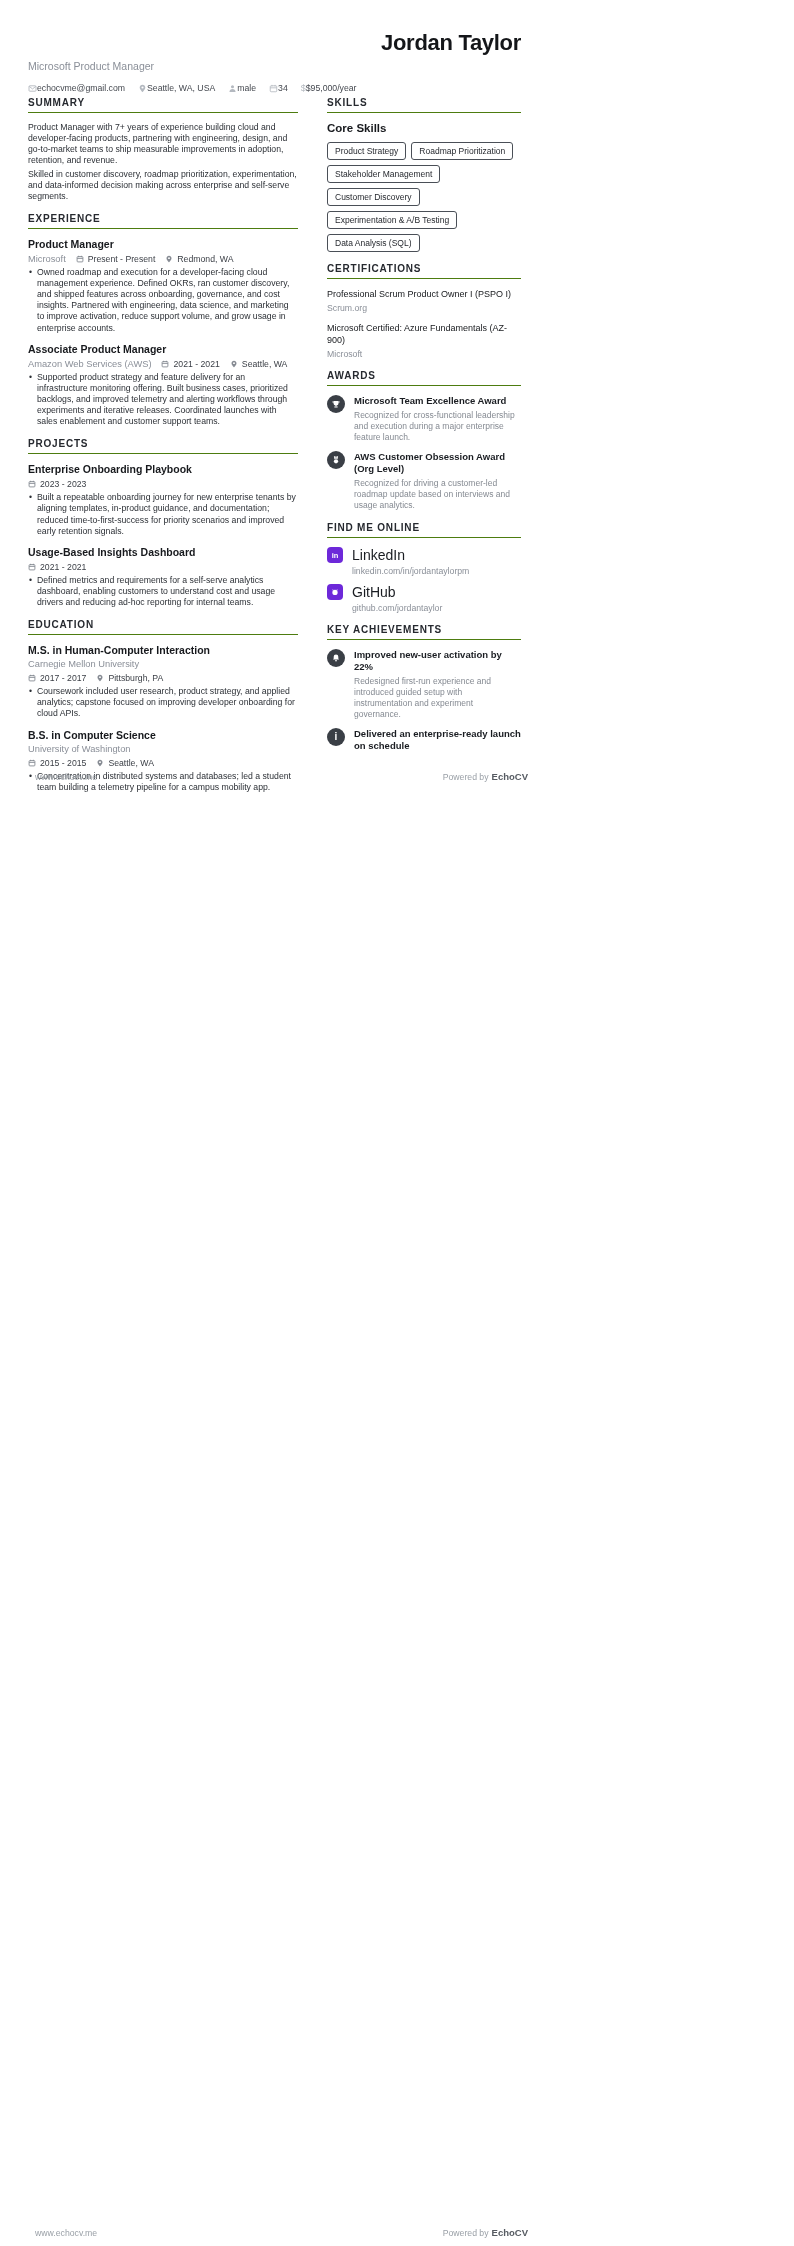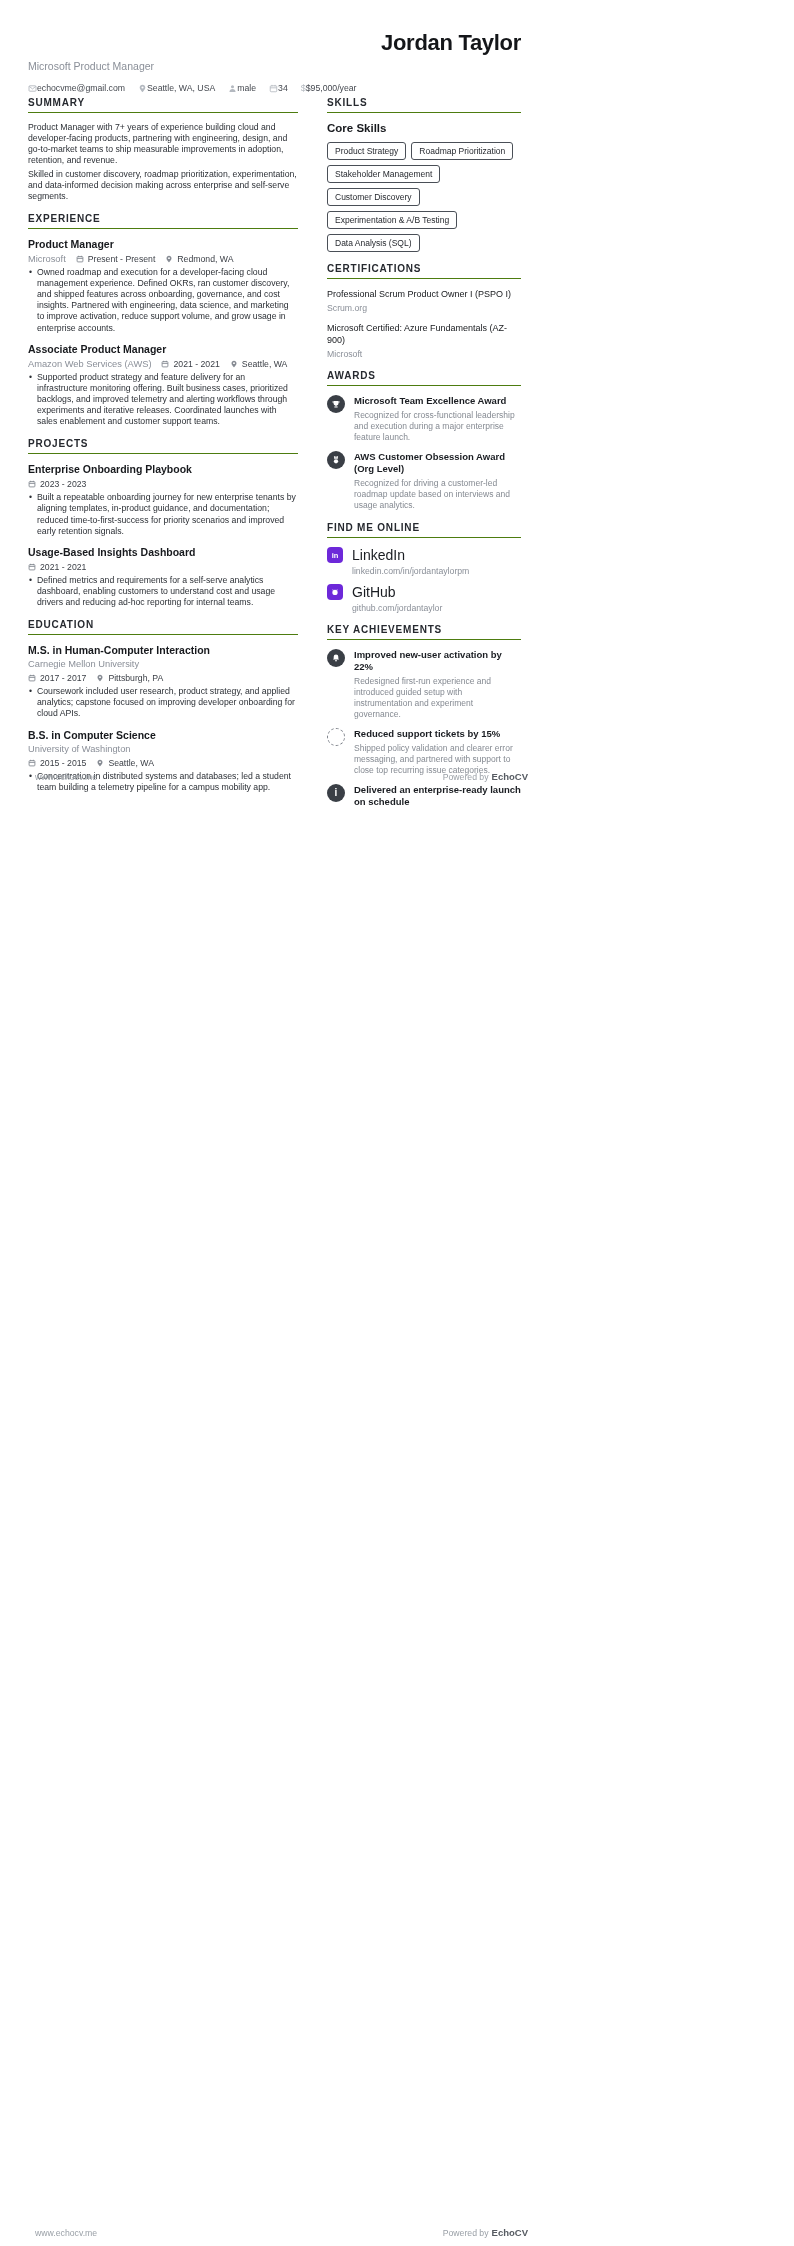--- a/index.html
+++ b/index.html
@@ -367,27 +367,20 @@
               <path d="M8 2.2a3.7 3.7 0 0 0-3.7 3.7v2.7L3.2 10.4h9.6l-1.1-1.8V5.9A3.7 3.7 0 0 0 8 2.2z"></path>
               <circle cx="8" cy="12.2" r="1.3"></circle>
             </svg>
         </span>
         <div class="media-body">
           <div class="media-title">Improved new-user activation by 22%</div>
           <div class="media-desc">Redesigned first-run experience and introduced guided setup with instrumentation and experiment governance.</div>
         </div>
       </div>
 
-      <div class="media-item">
-        <span class="badge-dashed"></span>
-        <div class="media-body">
-          <div class="media-title">Reduced support tickets by 15%</div>
-          <div class="media-desc">Shipped policy validation and clearer error messaging, and partnered with support to close top recurring issue categories.</div>
-        </div>
-      </div>
 
       <div class="media-item">
         <span class="badge-circle">
           <span class="glyph-i">i</span>
         </span>
         <div class="media-body">
           <div class="media-title">Delivered an enterprise-ready launch on schedule</div>
         </div>
       </div>
     </section>

